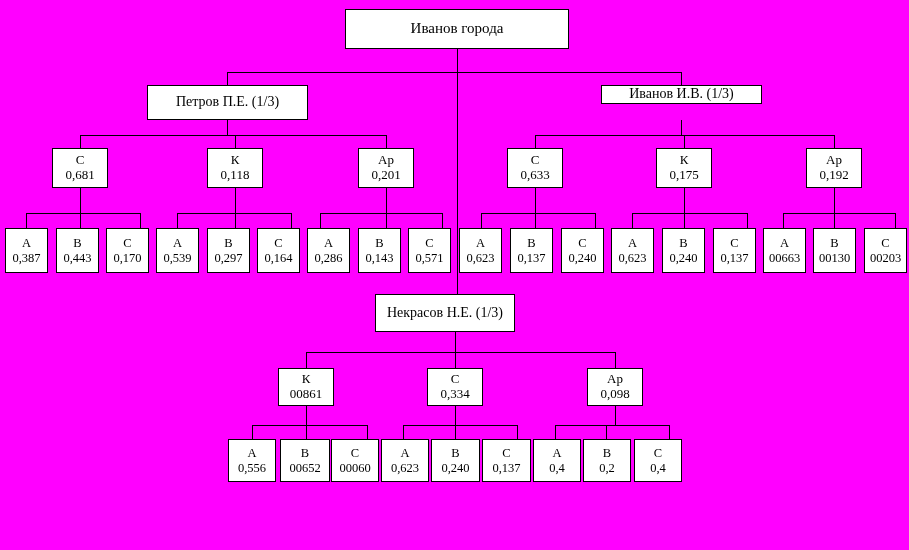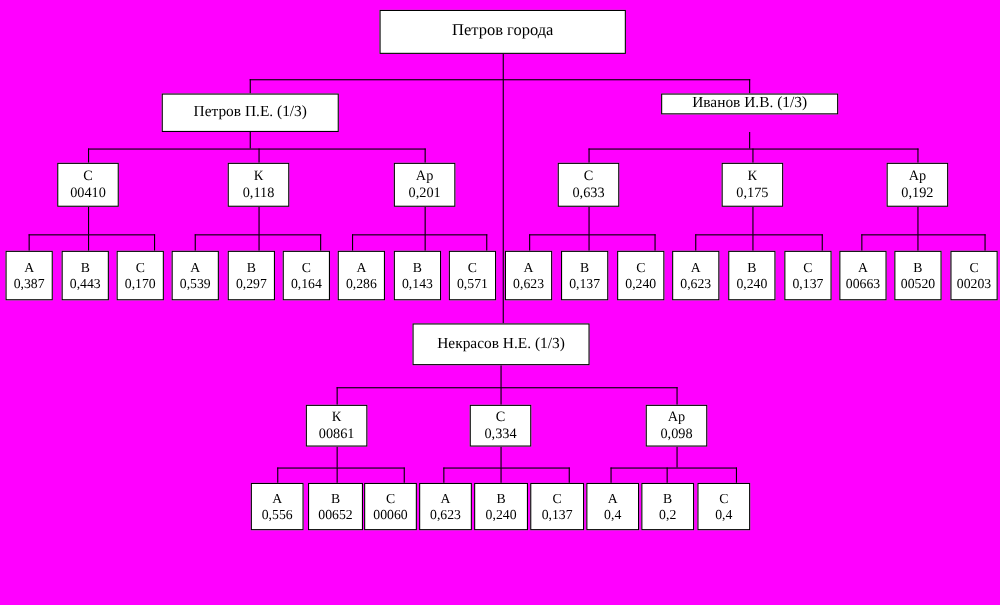--- a/index.html
+++ b/index.html
@@ -55,21 +55,21 @@
   }
   .edge.h { height: 1px; }
   .edge.v { width: 1px; }
 </style>
 </head>
 <body>
 
 <div id="canvas">
 
   <div class="node root" style="left:345px; top:9px; width:224px; height:40px;">
-    <span class="l1">Петров города</span>
+    <span class="l1">Иванов города</span>
   </div>
 
   <div class="edge v" style="left:457px; top:49px; height:23px;"></div>
 
   <div class="edge h" style="left:227px; top:72px; width:455px;"></div>
   <div class="edge v" style="left:227px; top:72px; height:13px;"></div>
   <div class="edge v" style="left:681px; top:72px; height:13px;"></div>
 
   <div class="edge v" style="left:457px; top:72px; height:222px;"></div>
 
@@ -87,21 +87,21 @@
   <div class="edge v" style="left:386px; top:135px; height:13px;"></div>
 
   <div class="edge v" style="left:681px; top:120px; height:15px;"></div>
   <div class="edge h" style="left:535px; top:135px; width:300px;"></div>
   <div class="edge v" style="left:535px; top:135px; height:13px;"></div>
   <div class="edge v" style="left:684px; top:135px; height:13px;"></div>
   <div class="edge v" style="left:834px; top:135px; height:13px;"></div>
 
   <div class="node crit" style="left:52px; top:148px; width:56px; height:40px;">
     <span class="l1">С</span>
-    <span class="l2">00410</span>
+    <span class="l2">0,681</span>
   </div>
   <div class="node crit" style="left:207px; top:148px; width:56px; height:40px;">
     <span class="l1">К</span>
     <span class="l2">0,118</span>
   </div>
   <div class="node crit" style="left:358px; top:148px; width:56px; height:40px;">
     <span class="l1">Ар</span>
     <span class="l2">0,201</span>
   </div>
   <div class="node crit" style="left:507px; top:148px; width:56px; height:40px;">
@@ -212,28 +212,28 @@
   <div class="node leaf" style="left:713px; top:228px; width:43px; height:45px;">
     <span class="l1">С</span>
     <span class="l2">0,137</span>
   </div>
   <div class="node leaf" style="left:763px; top:228px; width:43px; height:45px;">
     <span class="l1">А</span>
     <span class="l2">00663</span>
   </div>
   <div class="node leaf" style="left:813px; top:228px; width:43px; height:45px;">
     <span class="l1">В</span>
-    <span class="l2">00520</span>
+    <span class="l2">00130</span>
   </div>
   <div class="node leaf" style="left:864px; top:228px; width:43px; height:45px;">
     <span class="l1">С</span>
     <span class="l2">00203</span>
   </div>
 
-  <div class="node expert" style="left:375px; top:294px; width:161px; height:38px;">
+  <div class="node expert" style="left:375px; top:294px; width:140px; height:38px;">
     <span class="l1">Некрасов Н.Е. (1/3)</span>
   </div>
 
   <div class="edge v" style="left:455px; top:332px; height:20px;"></div>
   <div class="edge h" style="left:306px; top:352px; width:310px;"></div>
   <div class="edge v" style="left:306px; top:352px; height:16px;"></div>
   <div class="edge v" style="left:455px; top:352px; height:16px;"></div>
   <div class="edge v" style="left:615px; top:352px; height:16px;"></div>
 
   <div class="node crit" style="left:278px; top:368px; width:56px; height:38px;">

